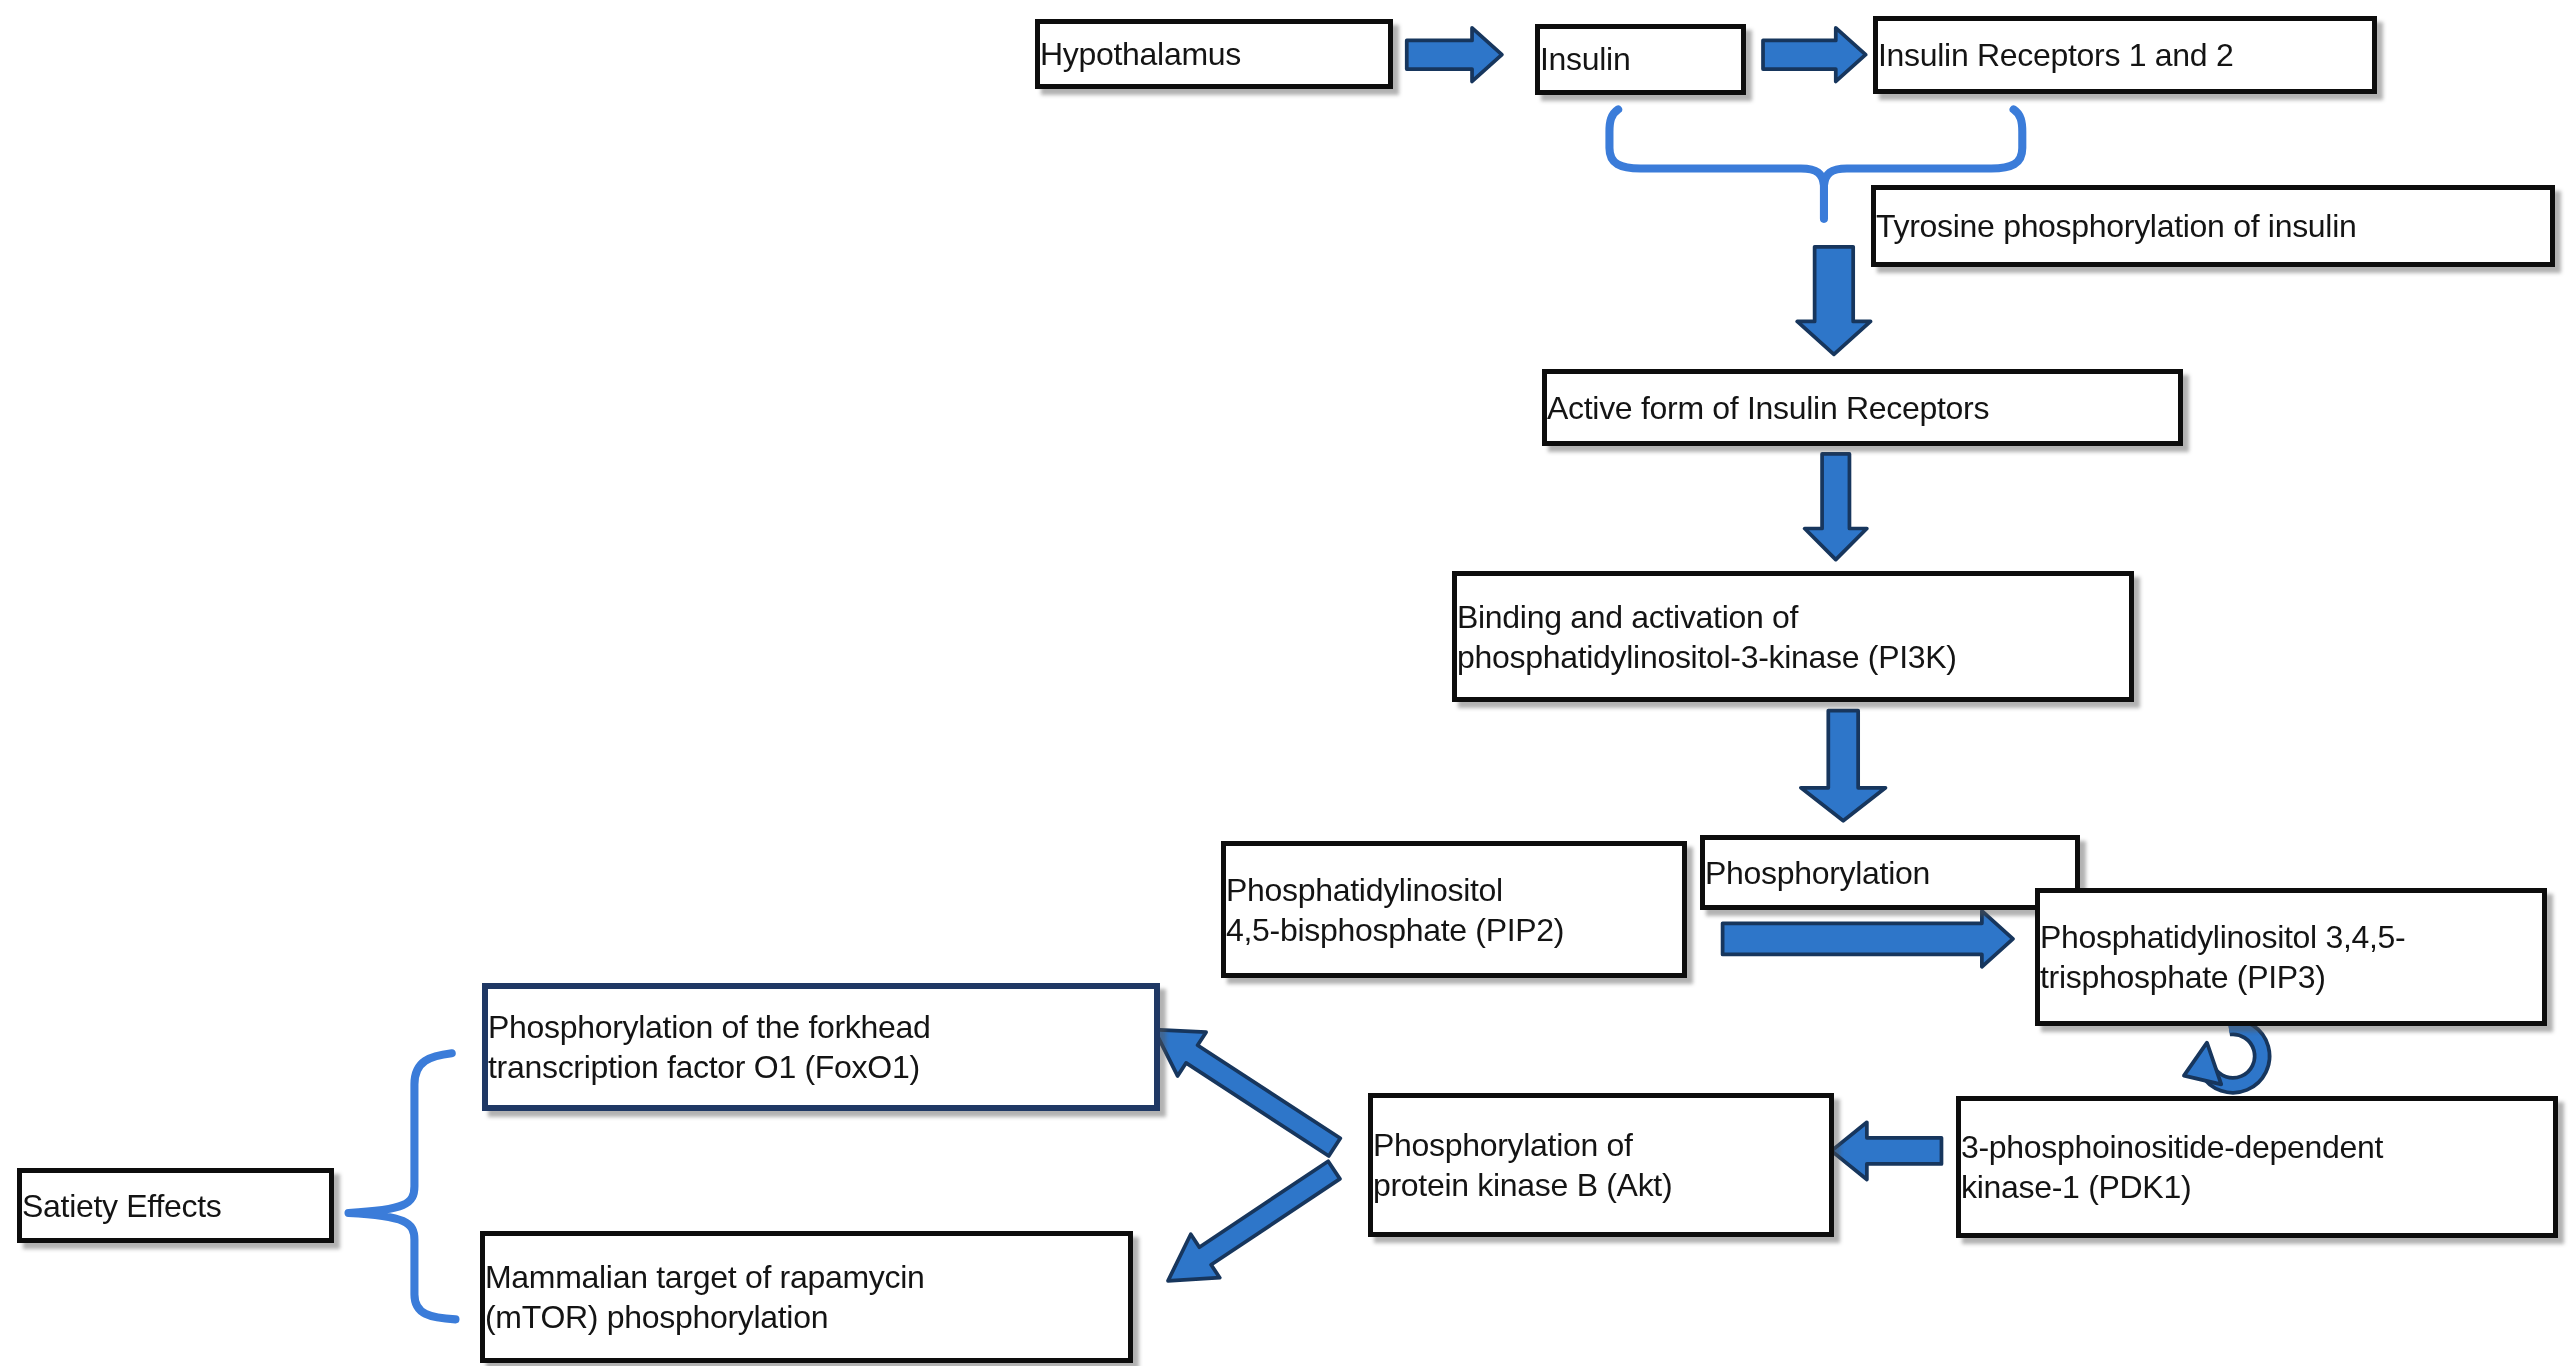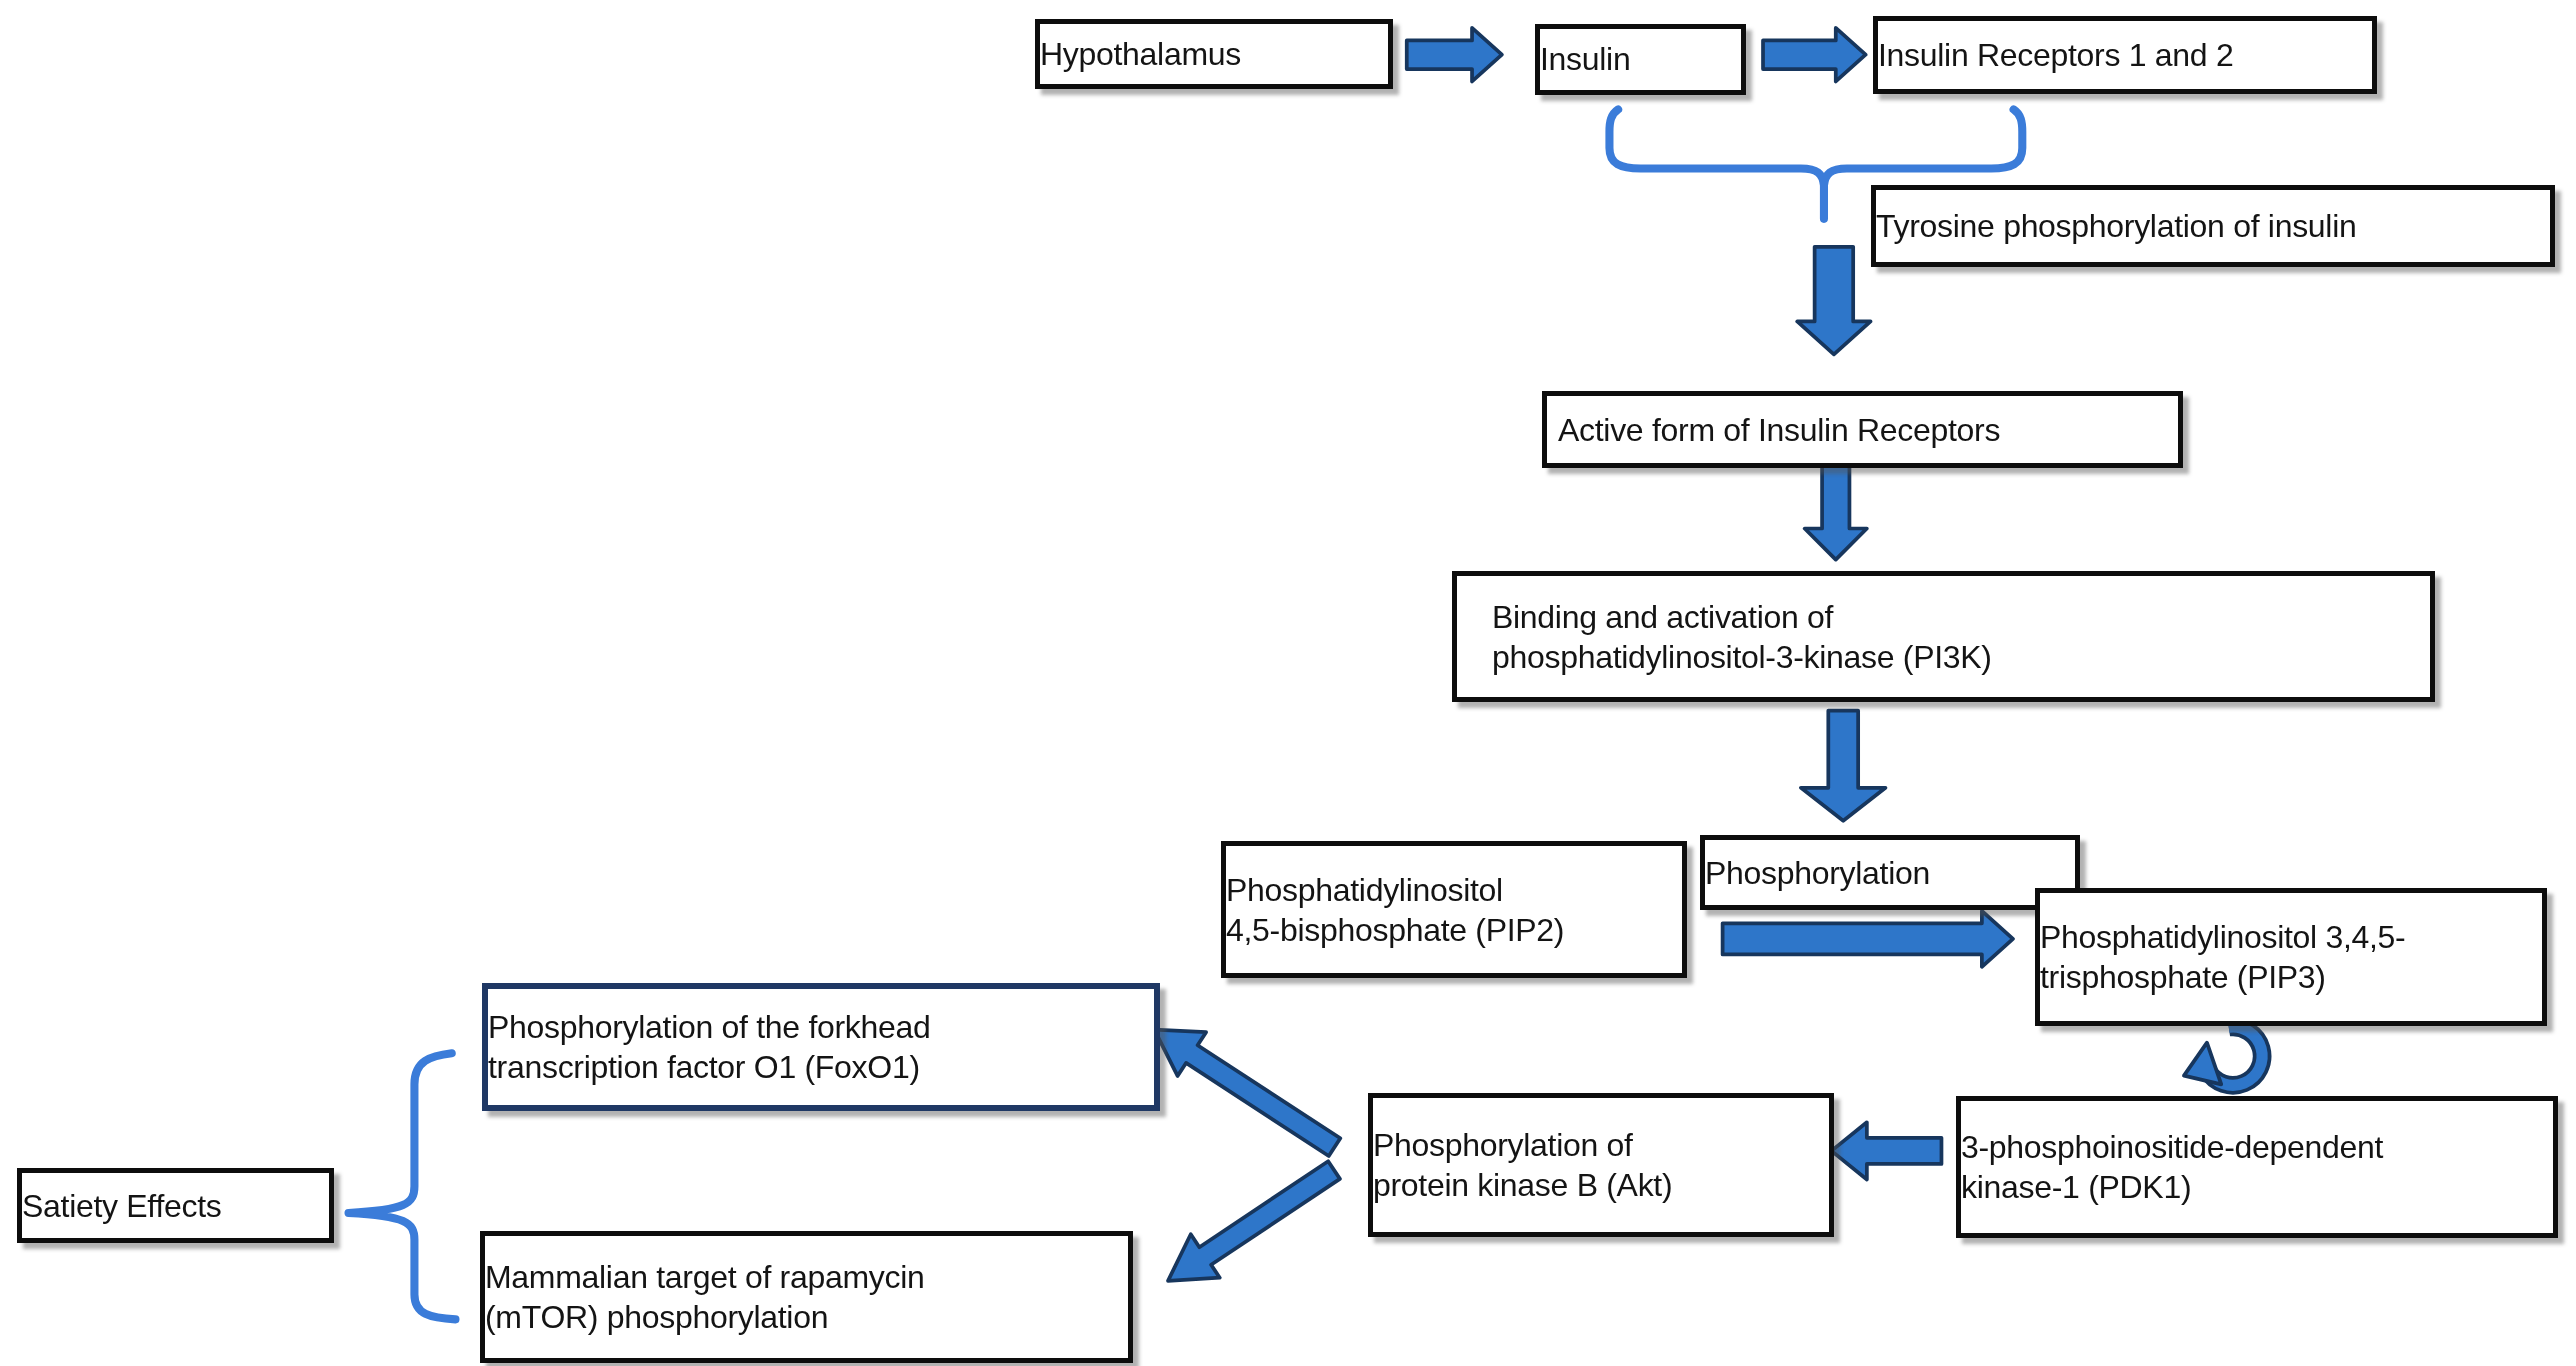--- a/index.html
+++ b/index.html
@@ -23,22 +23,22 @@
     color:#141414;
     letter-spacing:-0.3px;
     box-shadow:5.6px 6.2px 3.7px rgba(85,85,85,0.45);
     z-index:2;
   }
   .node span{display:block;white-space:nowrap;}
   #node-hypothalamus{left:1035px;top:18.7px;width:358px;height:70px;}
   #node-insulin{left:1535px;top:23.6px;width:211px;height:71px;}
   #node-receptors{left:1873px;top:15.5px;width:504px;height:78px;}
   #node-tyrosine{left:1871px;top:185px;width:684px;height:82px;}
-  #node-active{left:1542px;top:391px;width:641px;height:77px;padding-left:11px;}
-  #node-pi3k{left:1452px;top:571px;width:983px;height:131px;padding-left:35px;}
+  #node-active{left:1542px;top:369px;width:641px;height:77px;}
+  #node-pi3k{left:1452px;top:571px;width:682px;height:131px;}
   #node-pip2{left:1221px;top:841px;width:466px;height:137px;}
   #node-phosphorylation{left:1700px;top:835px;width:380px;height:75px;}
   #node-pip3{left:2035px;top:888px;width:512px;height:138px;}
   #node-pdk1{left:1956px;top:1096px;width:602px;height:142px;}
   #node-akt{left:1368px;top:1093px;width:466px;height:144px;}
   #node-foxo1{left:465px;top:983px;width:678px;height:128px;border-color:#1f3864;border-width:6.2px;margin-left:17px;}
   #node-mtor{left:480px;top:1231px;width:653px;height:132px;}
   #node-satiety{left:17px;top:1168px;width:317px;height:75px;}
   svg{display:block;}
   .blockarrow{fill:#2e76c9;stroke:#17365d;stroke-width:6;stroke-linejoin:round;}

